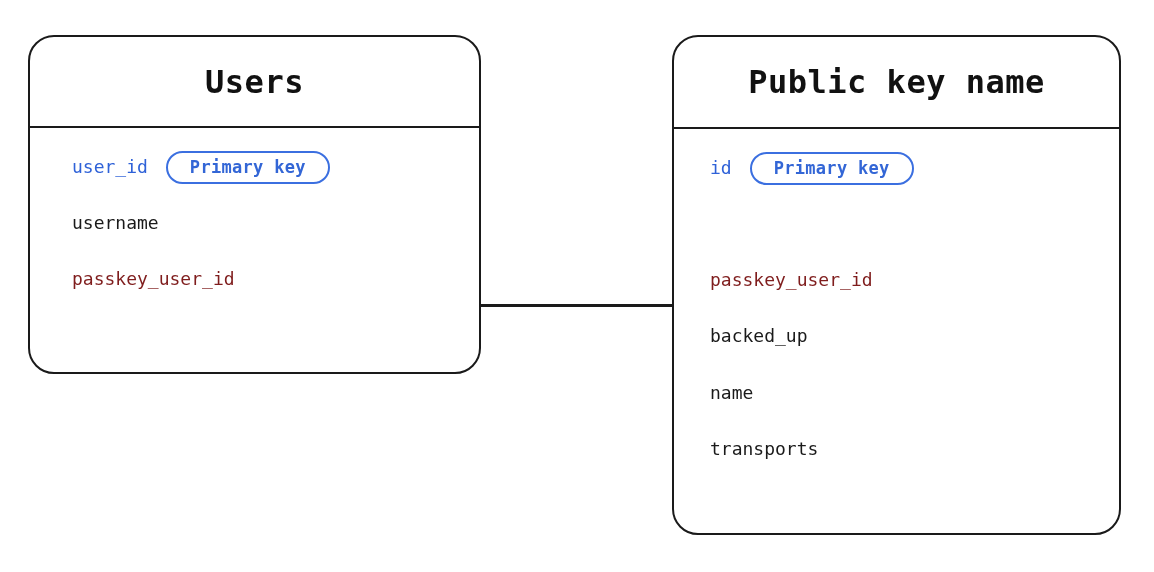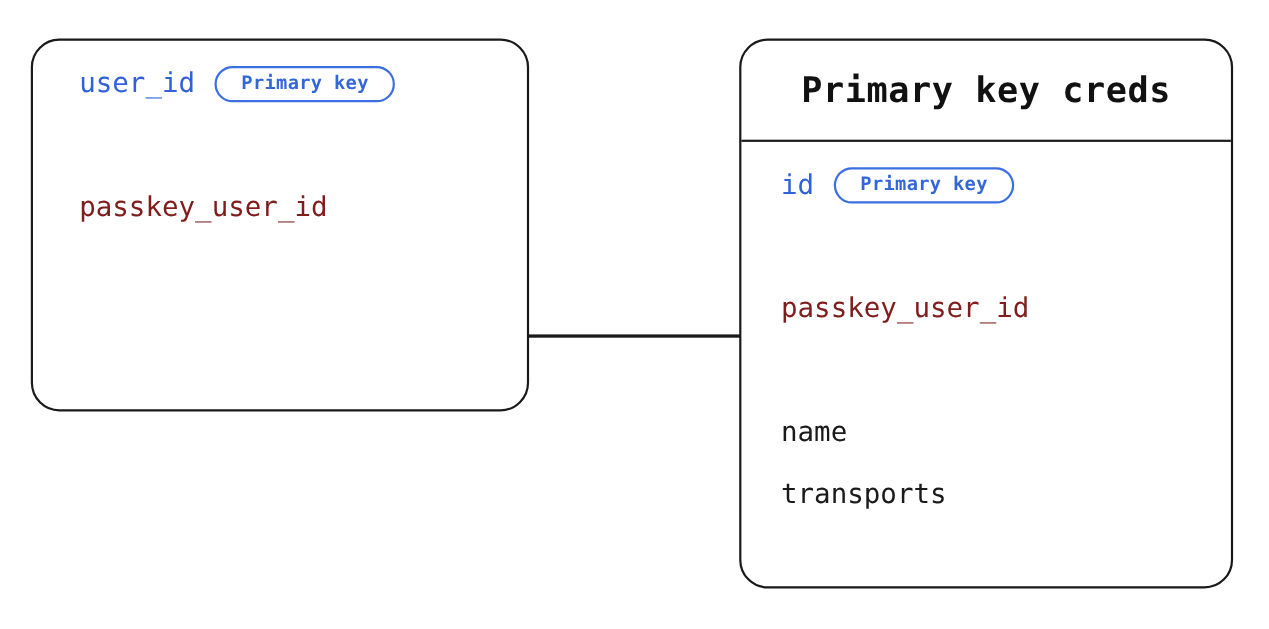--- a/index.html
+++ b/index.html
@@ -63,21 +63,21 @@
     left: 42px;
     right: 10px;
     display: flex;
     align-items: center;
     height: 34px;
     white-space: nowrap;
   }
 
   .field-name {
     font-family: "DejaVu Sans Mono", "Liberation Mono", monospace;
-    font-size: 25px;
+    font-size: 18px;
     line-height: 34px;
     color: #1a1a1a;
   }
   .field-name.pk   { color: #2f62d8; }
   .field-name.fk   { color: #7f1d1d; }
 
   .badge {
     margin-left: 18px;
     box-sizing: border-box;
     height: 33px;
@@ -100,58 +100,67 @@
 </style>
 </head>
 <body>
 
 <div id="canvas">
 
   <div class="connector" style="left:479px; top:304px; width:195px; height:2.5px;"></div>
 
   <div class="entity" style="left:28px; top:35px; width:453px; height:339px;">
 
+    <div class="entity-header" style="height:91px;">
+      <span class="entity-title">Users</span>
+    </div>
 
     <div class="entity-fields" style="height:243px;">
 
       <div class="field-row" style="top:22px;">
         <span class="field-name pk">user_id</span>
         <span class="badge">
           <span class="badge-text">Primary key</span>
         </span>
       </div>
 
+      <div class="field-row" style="top:78px;">
+        <span class="field-name">username</span>
+      </div>
 
       <div class="field-row" style="top:134px;">
         <span class="field-name fk">passkey_user_id</span>
       </div>
 
     </div>
   </div>
 
   <div class="entity" style="left:672px; top:35px; width:449px; height:500px;">
 
     <div class="entity-header" style="height:92px;">
-      <span class="entity-title">Primary key creds</span>
+      <span class="entity-title">Public key name</span>
     </div>
 
     <div class="entity-fields" style="height:403px;">
 
       <div class="field-row" style="top:22px; left:36px;">
         <span class="field-name pk">id</span>
         <span class="badge">
           <span class="badge-text">Primary key</span>
         </span>
       </div>
 
 
       <div class="field-row" style="top:134px; left:36px;">
         <span class="field-name fk">passkey_user_id</span>
       </div>
 
+      <div class="field-row" style="top:190px; left:36px;">
+        <span class="field-name">backed_up</span>
+      </div>
 
       <div class="field-row" style="top:303px; left:36px;">
         <span class="field-name">transports</span>
       </div>
 
       <div class="field-row" style="top:247px; left:36px;">
         <span class="field-name">name</span>
       </div>
 
     </div>

